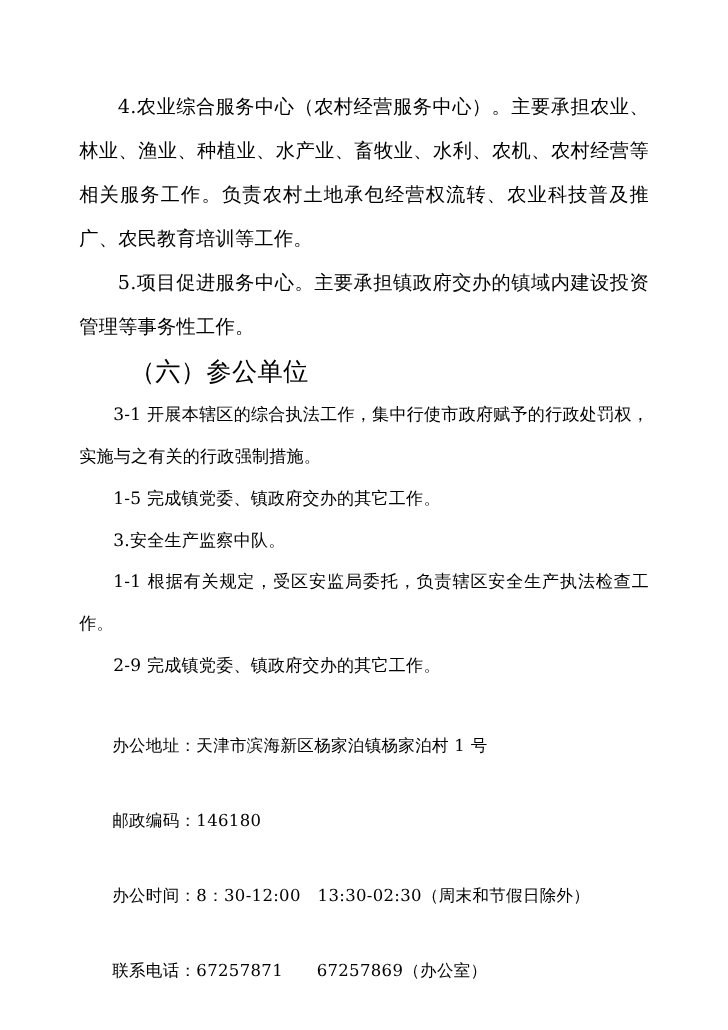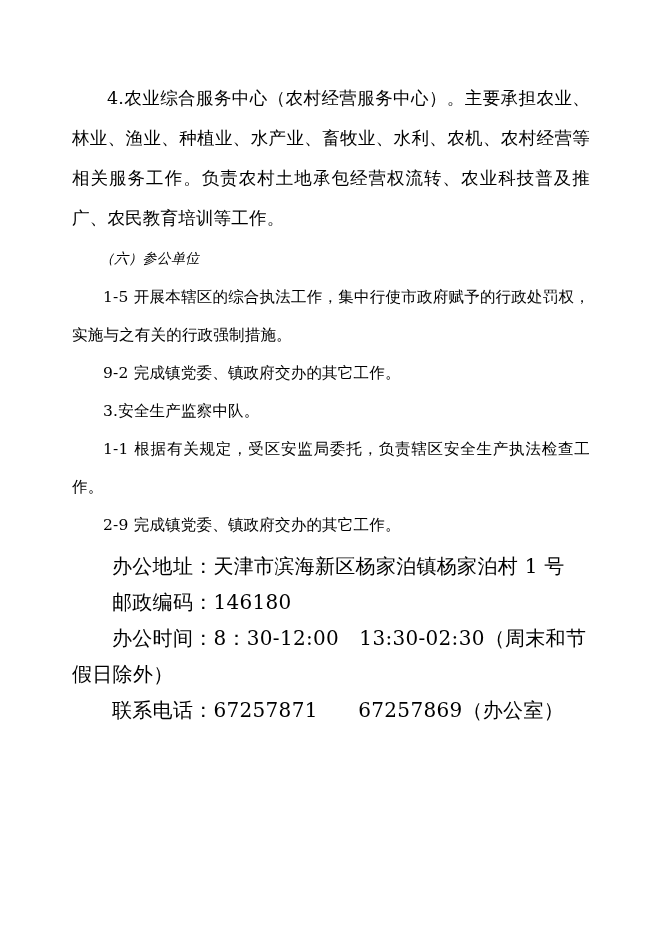--- a/index.html
+++ b/index.html
@@ -38,46 +38,47 @@
   }
   .para-small {
     font-size: 15.5px;
     line-height: 38px;
     text-align: justify;
     text-justify: inter-ideograph;
     text-indent: 2em;
     letter-spacing: 0.2px;
   }
   .heading {
-    font-size: 14px;
+    font-size: 23px;
     line-height: 40px;
     text-indent: 2em;
     letter-spacing: 0.2px;
-    font-style: italic;
   }
   .contact-line {
-    font-size: 20px;
+    font-size: 15px;
     line-height: 36px;
     text-indent: 2em;
     letter-spacing: 0.3px;
+    margin-top: 32px;
   }
   .spacer-small {
     height: 4px;
   }
 </style>
 </head>
 <body>
 
 <div class="page">
   <div class="doc-body">
 
     <p class="para">4.农业综合服务中心（农村经营服务中心）。主要承担农业、林业、渔业、种植业、水产业、畜牧业、水利、农机、农村经营等相关服务工作。负责农村土地承包经营权流转、农业科技普及推广、农民教育培训等工作。</p>
+    <p class="para">5.项目促进服务中心。主要承担镇政府交办的镇域内建设投资管理等事务性工作。</p>
     <p class="heading">（六）参公单位</p>
-    <p class="para-small">1-5 开展本辖区的综合执法工作，集中行使市政府赋予的行政处罚权，实施与之有关的行政强制措施。</p>
-    <p class="para-small">9-2 完成镇党委、镇政府交办的其它工作。</p>
+    <p class="para-small">3-1 开展本辖区的综合执法工作，集中行使市政府赋予的行政处罚权，实施与之有关的行政强制措施。</p>
+    <p class="para-small">1-5 完成镇党委、镇政府交办的其它工作。</p>
     <p class="para-small">3.安全生产监察中队。</p>
     <p class="para-small">1-1 根据有关规定，受区安监局委托，负责辖区安全生产执法检查工作。</p>
     <p class="para-small">2-9 完成镇党委、镇政府交办的其它工作。</p>
 
     <div class="spacer-small"></div>
 
     <p class="contact-line">办公地址：天津市滨海新区杨家泊镇杨家泊村 1 号</p>
     <p class="contact-line">邮政编码：146180</p>
     <p class="contact-line">办公时间：8：30-12:00　13:30-02:30（周末和节假日除外）</p>
     <p class="contact-line">联系电话：67257871　　67257869（办公室）</p>

